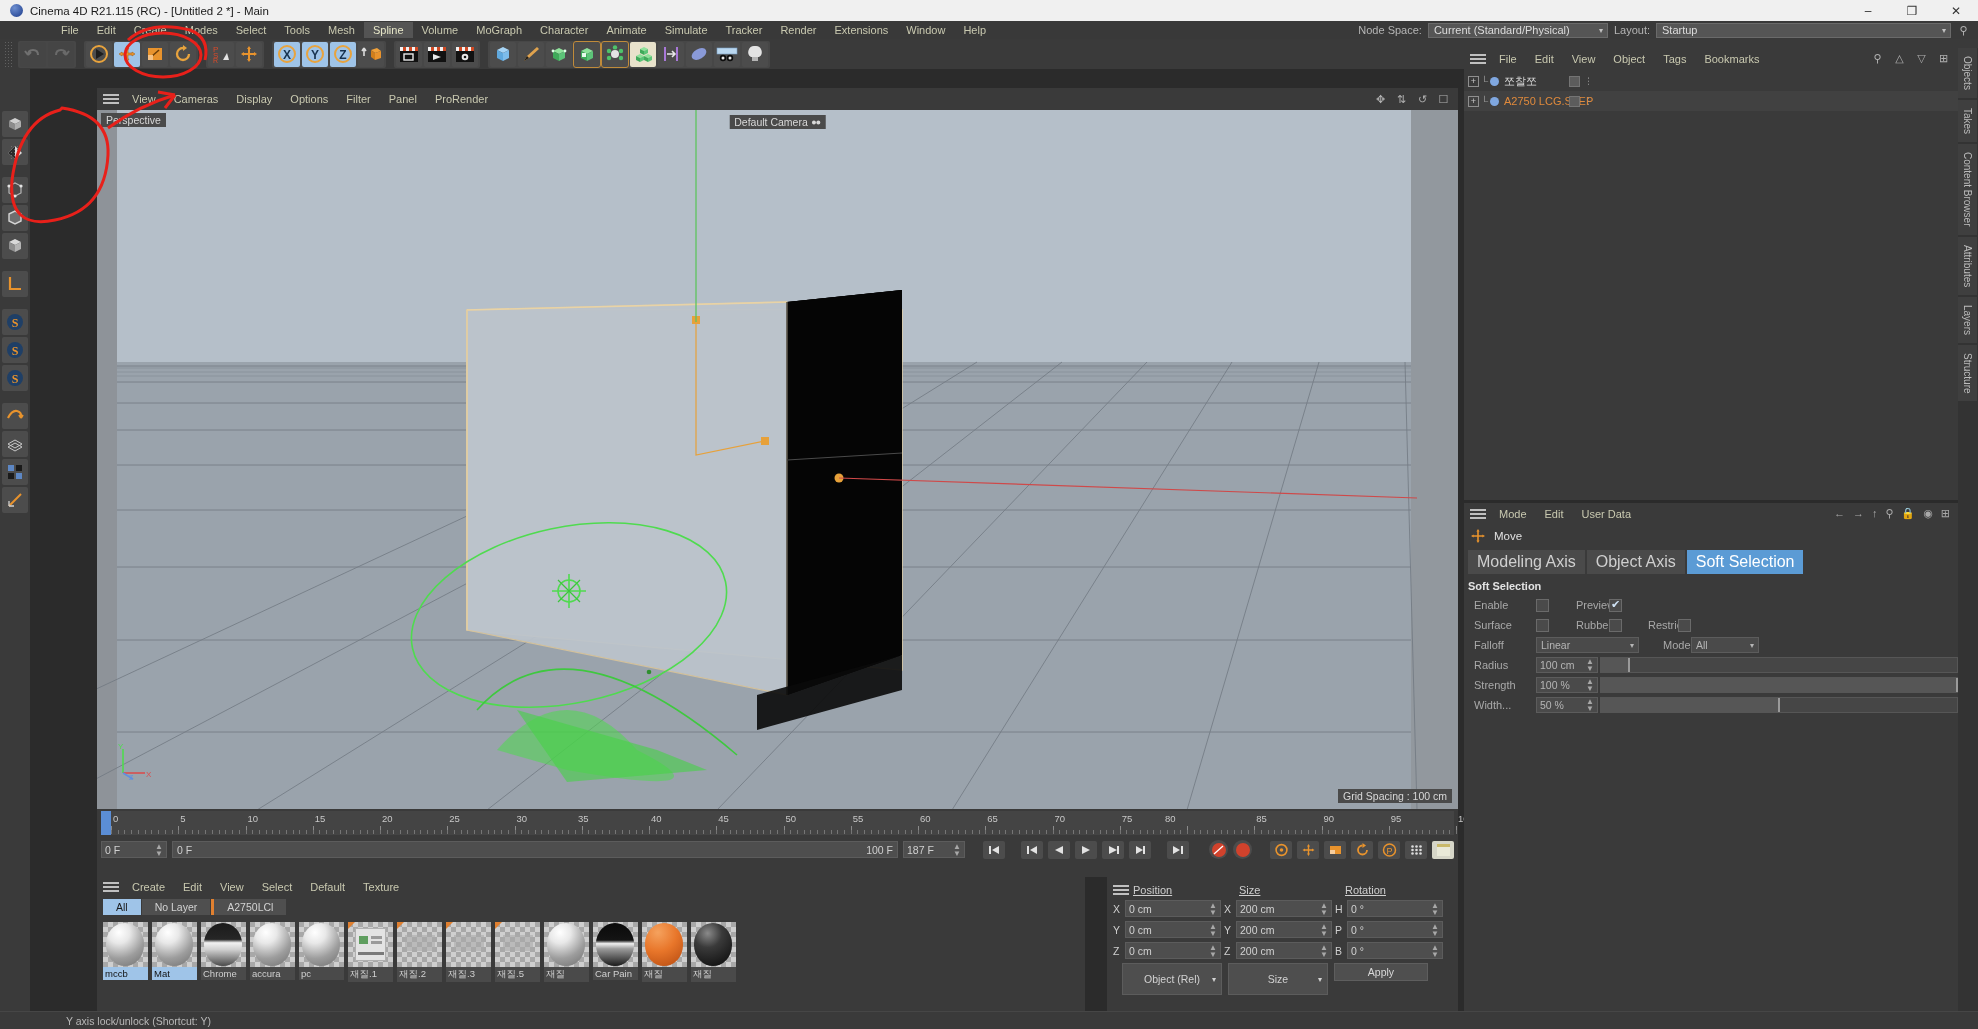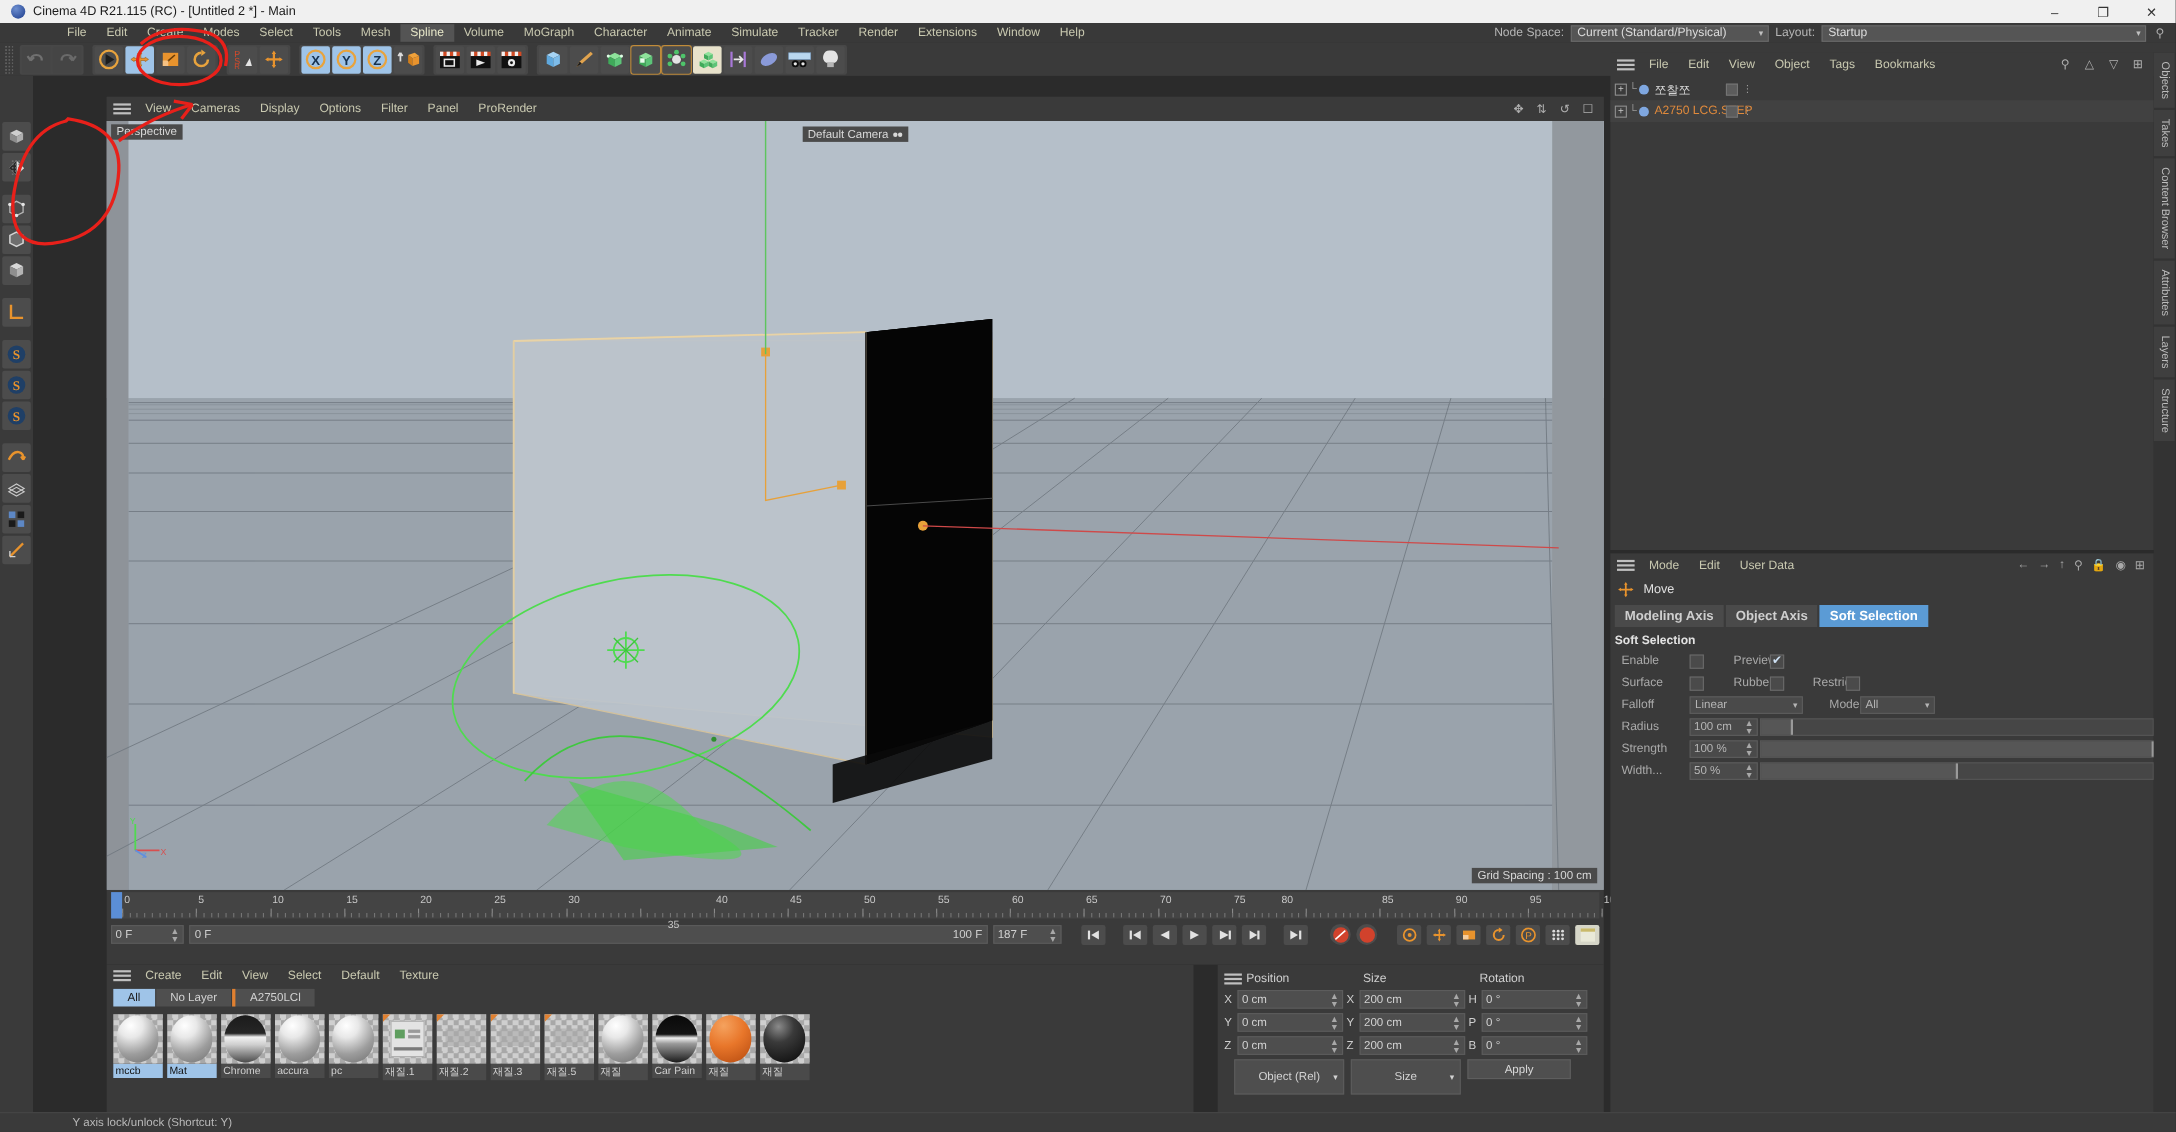--- a/index.html
+++ b/index.html
@@ -134,21 +134,21 @@
   .matlabel { font-size:9.5px; color:#d0d0d0; background:#4a4a4a;
     padding:1px 2px; white-space:nowrap; overflow:hidden; }
   .matlabel.sel { background:#9fc4e8; color:#111; }
   .mcorner { position:absolute; left:0; top:0; width:0; height:0;
     border-left:7px solid #e08030; border-bottom:7px solid transparent; }
 
   
   .coords { position:absolute; left:1107px; top:877px; width:351px; height:152px;
     background:#3a3a3a; padding:4px 6px; }
   .co-head { display:flex; align-items:center; height:18px; }
-  .co-col { font-size:11px; color:#cfcfcf; }
+  .co-col { font-size:11px; color:#cfcfcf;text-decoration:underline; }
   .co-row { display:flex; align-items:center; height:19px; gap:3px;
     margin-bottom:2px; }
   .co-lab { width:9px; font-size:10.5px; color:#cfcfcf; }
   .co-inp { width:96px; height:17px; background:#4e4e4e; border:1px solid #5c5c5c;
     color:#d2d2d2; font-size:10.5px; display:flex; align-items:center;
     padding:0 3px; }
   .co-foot { display:flex; gap:6px; margin-top:3px; padding-left:9px; }
   .co-sel { width:100px; height:32px; background:#4e4e4e; border:1px solid #5c5c5c;
     color:#d2d2d2; font-size:10.5px; display:flex; align-items:center;
     justify-content:center; position:relative; }
@@ -179,21 +179,21 @@
 
   
   .attrs { position:absolute; left:1464px; top:503px; width:494px; height:526px;
     background:#3a3a3a; }
   .at-menu { height:21px; display:flex; align-items:center; padding-left:6px; }
   .at-right { margin-left:auto; display:flex; gap:8px; padding-right:8px;
     color:#a9a9a9; font-size:11px; }
   .at-title { height:24px; display:flex; align-items:center; padding-left:6px;
     gap:8px; }
   .at-tabs { display:flex; gap:2px; padding-left:4px; margin-top:2px; }
-  .at-tab { font-size:12px; padding:3px 9px; background:#4a4a4a; color:#cfcfcf;font-weight:bold; }
+  .at-tab { font-size:16px; padding:3px 9px; background:#4a4a4a; color:#cfcfcf; }
   .at-tab.sel { background:#5b9bd5; color:#fff; }
   .at-section { font-size:11px; font-weight:bold; color:#e2e2e2;
     padding:6px 0 3px 4px; }
   .at-row { display:flex; align-items:center; height:20px; padding-left:10px;
     font-size:11px; color:#a9a9a9; }
   .at-lbl { width:62px; }
   .cbx { width:13px; height:13px; background:#4a4a4a; border:1px solid #6a6a6a;
     display:inline-block; position:relative; }
   .cbx.on::after { content:"\2714"; position:absolute; left:1px; top:-2px;
     color:#cfe2f5; font-size:11px; }
@@ -704,21 +704,21 @@
       <div class="tl-tick" style="left: 146.5px;">10</div>
       <div class="tl-tickline" style="left: 144.5px;"></div>
       <div class="tl-tick" style="left: 213.75px;">15</div>
       <div class="tl-tickline" style="left: 211.75px;"></div>
       <div class="tl-tick" style="left: 281px;">20</div>
       <div class="tl-tickline" style="left: 279px;"></div>
       <div class="tl-tick" style="left: 348.25px;">25</div>
       <div class="tl-tickline" style="left: 346.25px;"></div>
       <div class="tl-tick" style="left: 415.5px;">30</div>
       <div class="tl-tickline" style="left: 413.5px;"></div>
-      <div class="tl-tick" style="left: 506px; margin-top: 23px;">35</div>
+      <div class="tl-tick" style="left: 477px;">35</div>
       <div class="tl-tickline" style="left: 480.75px;"></div>
       <div class="tl-tick" style="left: 550px;">40</div>
       <div class="tl-tickline" style="left: 548px;"></div>
       <div class="tl-tick" style="left: 617.25px;">45</div>
       <div class="tl-tickline" style="left: 615.25px;"></div>
       <div class="tl-tick" style="left: 684.5px;">50</div>
       <div class="tl-tickline" style="left: 682.5px;"></div>
       <div class="tl-tick" style="left: 751.75px;">55</div>
       <div class="tl-tickline" style="left: 749.75px;"></div>
       <div class="tl-tick" style="left: 819px;">60</div>

